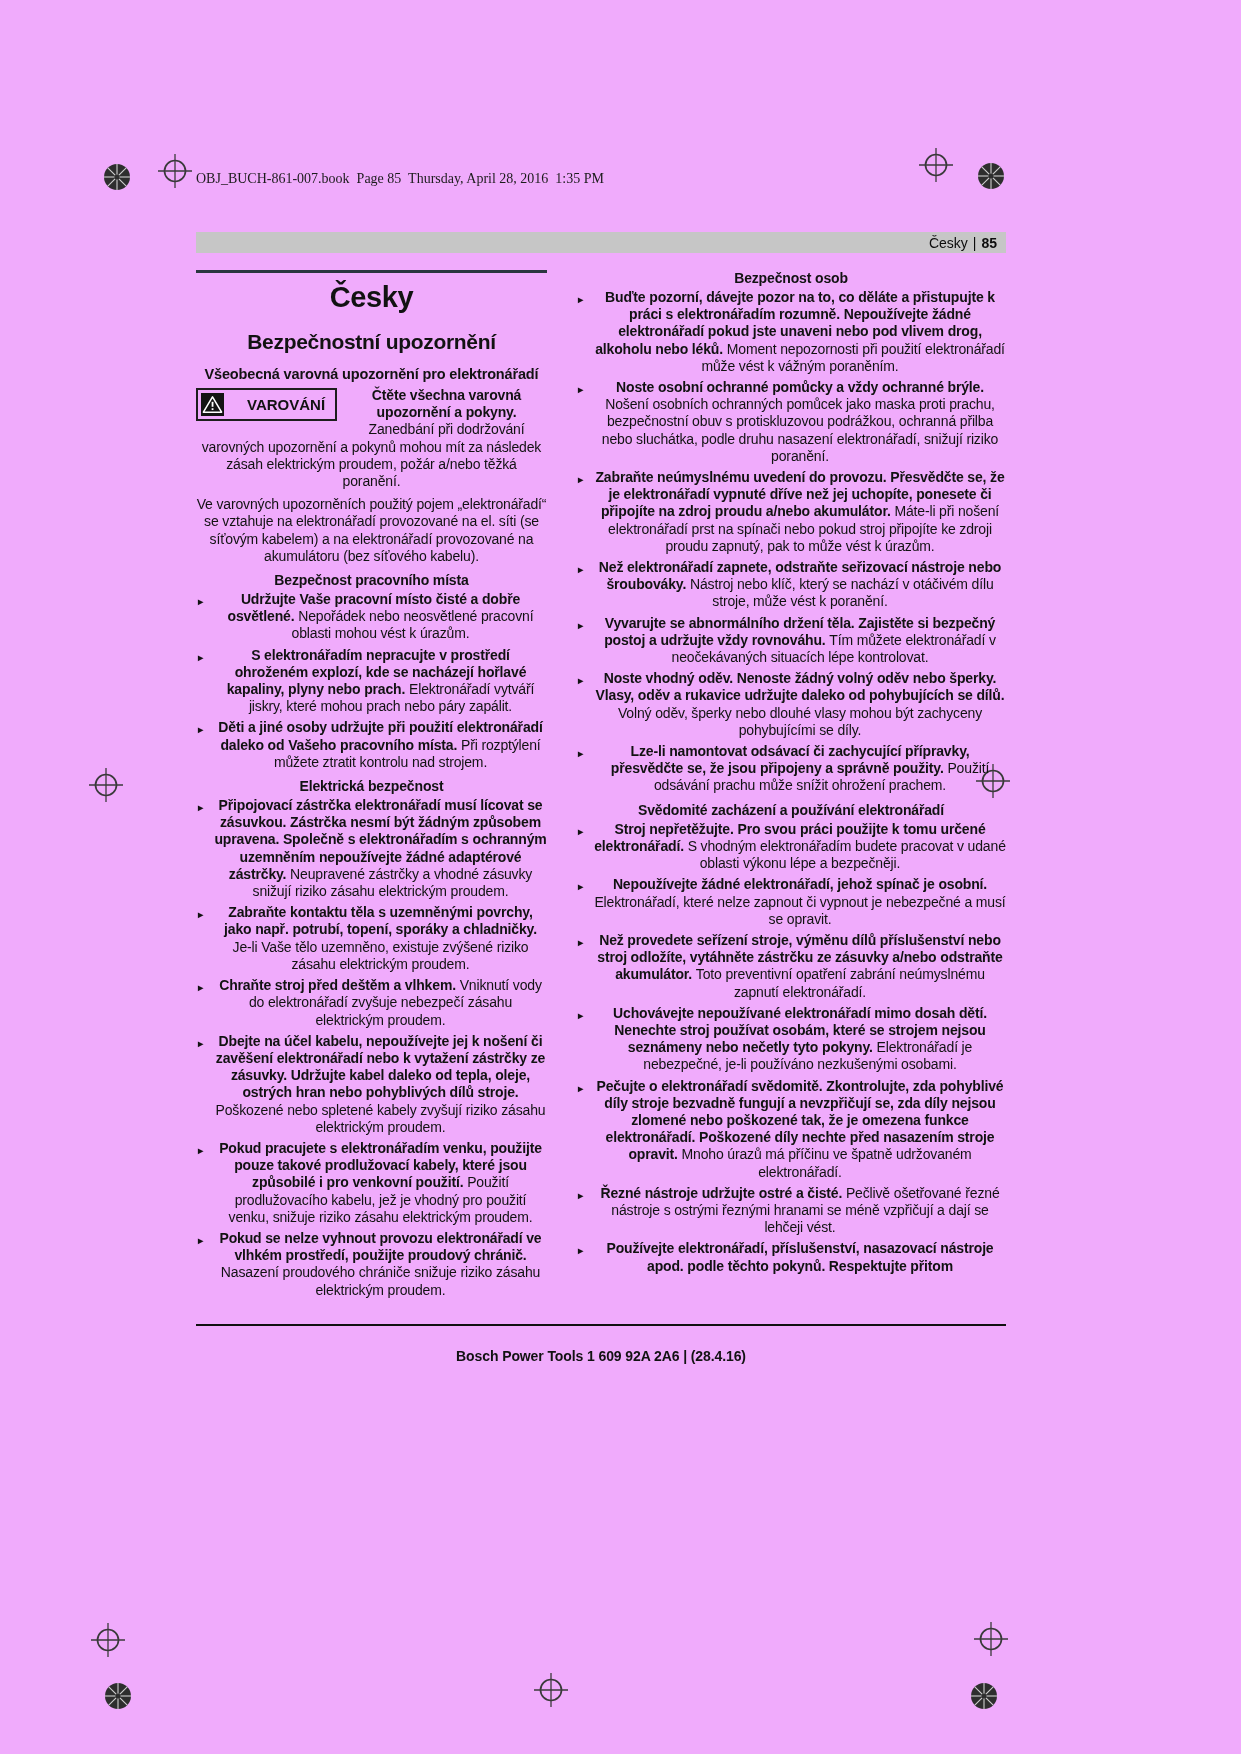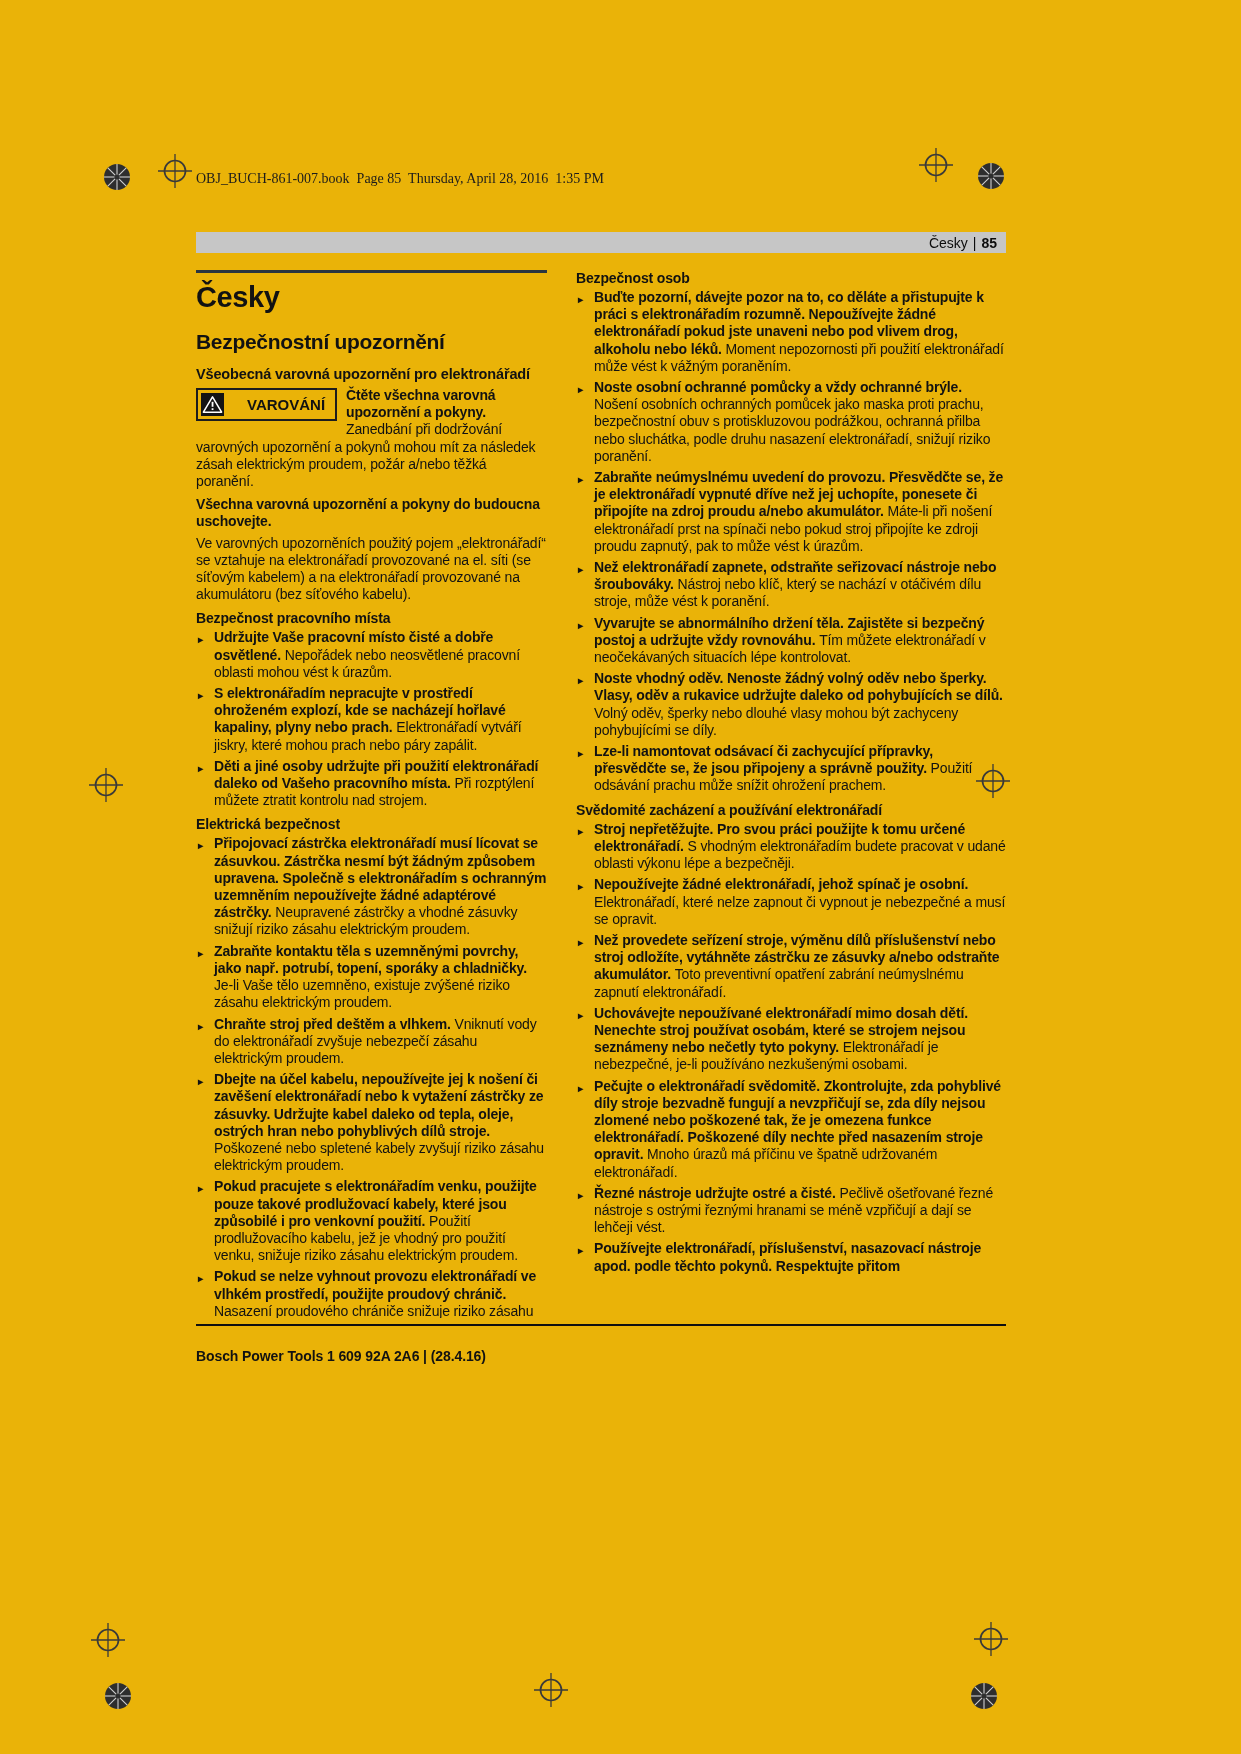--- a/index.html
+++ b/index.html
@@ -1,18 +1,18 @@
 <!DOCTYPE html>
 <html><head>
 <meta charset="utf-8">
 <style>
   * { box-sizing: border-box; margin: 0; padding: 0; }
   html, body { background: #e9e9e9; }
   body { width: 1241px; height: 1754px; position: relative; font-family: "Liberation Sans", sans-serif; color: #121212; }
-  .page { position: absolute; inset: 0; background: #eab308; overflow: hidden; }
+  .page { position: absolute; inset: 0; background: #f0abfc; overflow: hidden; text-align: center; }
 
   .print-header { position: absolute; left: 196px; top: 171px; font-family: "Liberation Serif", serif; font-size: 14px; color: #1c1c1c; white-space: pre; }
 
   .header-bar { position: absolute; left: 196px; top: 232px; width: 810px; height: 21px; background: #c6c6c6; display: flex; justify-content: flex-end; align-items: center; gap: 5px; padding-right: 9px; font-size: 14px; color: #0d0d0d; }
   .header-bar .pg { font-weight: bold; }
 
   .columns { position: absolute; left: 196px; top: 266px; width: 810px; height: 1052px; display: flex; gap: 29px; overflow: hidden; }
   .col { overflow: hidden; }
   .col-left { width: 351px; }
   .col-right { width: 430px; }
@@ -137,21 +137,20 @@
             <span class="warn-icon">
               <svg width="23" height="23" viewBox="0 0 24 24">
                 <rect width="24" height="24" fill="#141414"></rect>
                 <path d="M12 4 L21.5 20 H2.5 Z" fill="none" stroke="#fff" stroke-width="1.6" stroke-linejoin="round"></path>
                 <rect x="11.1" y="9.2" width="1.9" height="5.2" fill="#fff"></rect>
                 <rect x="11.1" y="15.9" width="1.9" height="1.9" fill="#fff"></rect>
               </svg>
             </span>
             <span class="warn-label">VAROVÁNÍ</span>
           </span><b>Čtěte všechna varovná upozornění a pokyny. </b><span>Zanedbání při dodržování varovných upozornění a pokynů mohou mít za následek zásah elektrickým proudem, požár a/nebo těžká poranění.</span></div>
-        <p class="para bold">Všechna varovná upozornění a pokyny do budoucna uschovejte.</p>
         <p class="para">Ve varovných upozorněních použitý pojem „elektronářadí“ se vztahuje na elektronářadí provozované na el. síti (se síťovým kabelem) a na elektronářadí provozované na akumulátoru (bez síťového kabelu).</p>
         <div class="run-head">Bezpečnost pracovního místa</div>
         <p class="bullet"><span class="arrow">►</span><b>Udržujte Vaše pracovní místo čisté a dobře osvětlené. </b><span>Nepořádek nebo neosvětlené pracovní oblasti mohou vést k úrazům.</span></p>
         <p class="bullet"><span class="arrow">►</span><b>S elektronářadím nepracujte v prostředí ohroženém explozí, kde se nacházejí hořlavé kapaliny, plyny nebo prach. </b><span>Elektronářadí vytváří jiskry, které mohou prach nebo páry zapálit.</span></p>
         <p class="bullet"><span class="arrow">►</span><b>Děti a jiné osoby udržujte při použití elektronářadí daleko od Vašeho pracovního místa. </b><span>Při rozptýlení můžete ztratit kontrolu nad strojem.</span></p>
         <div class="run-head">Elektrická bezpečnost</div>
         <p class="bullet"><span class="arrow">►</span><b>Připojovací zástrčka elektronářadí musí lícovat se zásuvkou. Zástrčka nesmí být žádným způsobem upravena. Společně s elektronářadím s ochranným uzemněním nepoužívejte žádné adaptérové zástrčky. </b><span>Neupravené zástrčky a vhodné zásuvky snižují riziko zásahu elektrickým proudem.</span></p>
         <p class="bullet"><span class="arrow">►</span><b>Zabraňte kontaktu těla s uzemněnými povrchy, jako např. potrubí, topení, sporáky a chladničky. </b><span>Je-li Vaše tělo uzemněno, existuje zvýšené riziko zásahu elektrickým proudem.</span></p>
         <p class="bullet"><span class="arrow">►</span><b>Chraňte stroj před deštěm a vlhkem. </b><span>Vniknutí vody do elektronářadí zvyšuje nebezpečí zásahu elektrickým proudem.</span></p>
         <p class="bullet"><span class="arrow">►</span><b>Dbejte na účel kabelu, nepoužívejte jej k nošení či zavěšení elektronářadí nebo k vytažení zástrčky ze zásuvky. Udržujte kabel daleko od tepla, oleje, ostrých hran nebo pohyblivých dílů stroje. </b><span>Poškozené nebo spletené kabely zvyšují riziko zásahu elektrickým proudem.</span></p>

